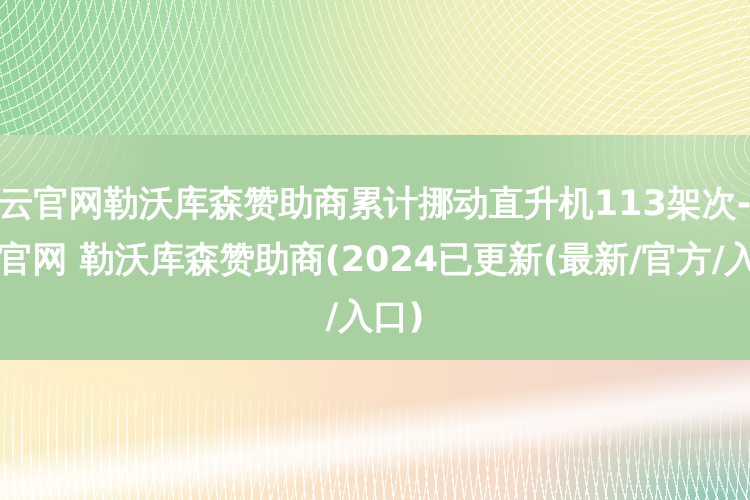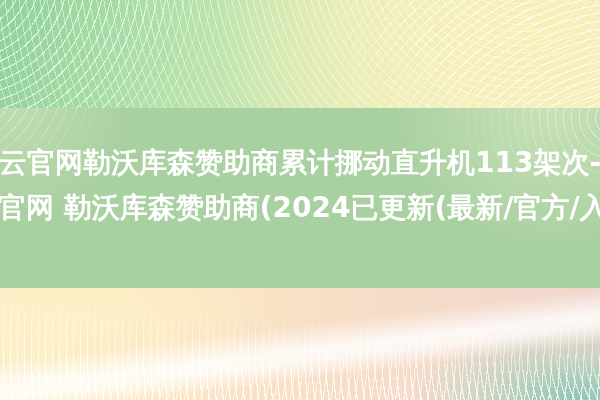--- a/index.html
+++ b/index.html
@@ -257,15 +257,16 @@
 
   <div class="band">
     <div class="band-sheen"></div>
     <div class="band-arcs"></div>
     <div class="band-arcs-left"></div>
   </div>
 
   <div class="caption">
     <p class="cap-line wide">开云官网勒沃库森赞助商累计挪动直升机113架次-开</p>
     <p class="cap-line wide">云官网 勒沃库森赞助商(2024已更新(最新/官方/入口</p>
+    <p class="cap-line">/入口)</p>
   </div>
 
 </div>
 
 </body></html>

